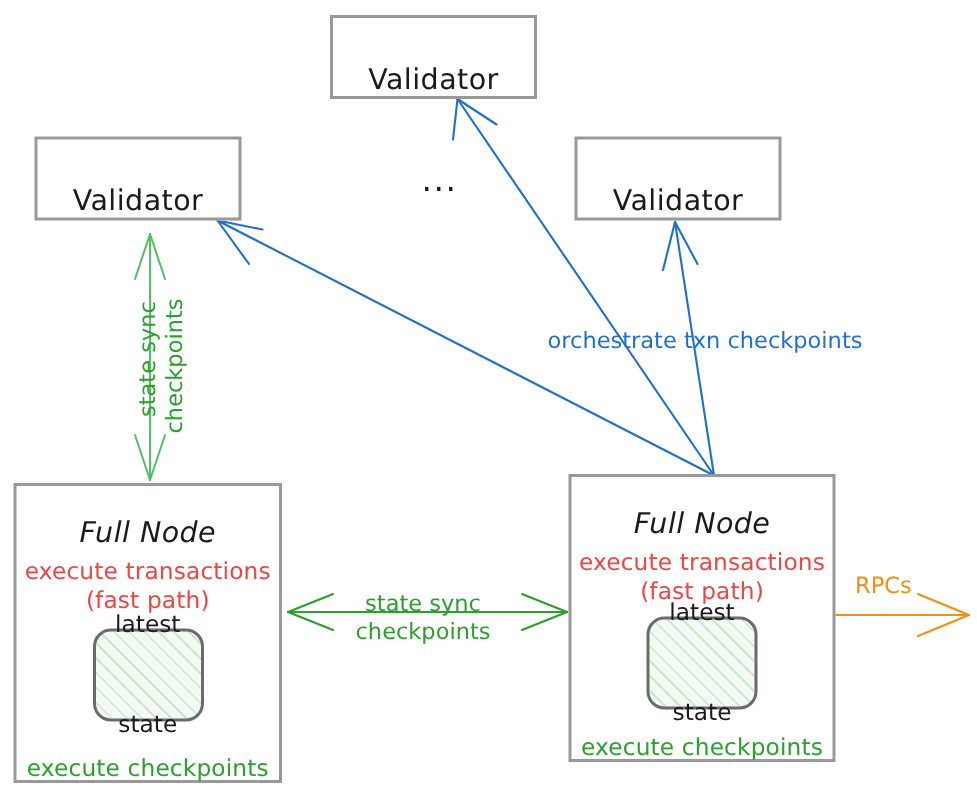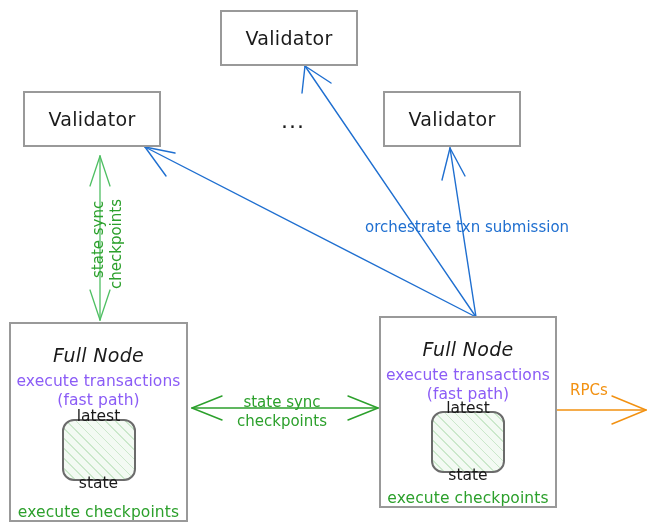--- a/index.html
+++ b/index.html
@@ -24,42 +24,42 @@
     pointer-events: none;
   }
   .node-box {
     position: absolute;
     box-sizing: border-box;
     border: 2px solid #999999;
     background: #ffffff;
   }
   .validator-box {
     display: flex;
-    align-items: center;
+    align-items: flex-end;
     justify-content: center;
   }
   .validator-label {
     font-size: 19px;
     color: #1a1a1a;
     letter-spacing: 0.3px;
   }
   .fullnode-box {
     display: flex;
     flex-direction: column;
     align-items: center;
   }
   .fullnode-title {
     font-size: 19px;
     color: #1a1a1a;
     font-style: italic;
     margin-top: 20px;
     letter-spacing: 0.3px;
   }
   .blue-text {
-    color: #8b5cf6;
+    color: #ef4444;
     font-size: 15.5px;
     text-align: center;
     line-height: 1.25;
     margin-top: 6px;
     letter-spacing: 0.1px;
   }
   .green-text {
     color: #2ca02c;
     font-size: 15.5px;
     text-align: center;
@@ -211,17 +211,17 @@
   </div>
 
   <div class="vlabel" style="left:89px; top:278px;">state sync</div>
   <div class="vlabel" style="left:107px; top:289px;">checkpoints</div>
 
   <div class="edge-label label-green" style="left:237px; top:393px; text-align:center;">
     <div>state sync</div>
     <div>checkpoints</div>
   </div>
 
-  <div class="edge-label label-blue" style="left:365px; top:218px;">orchestrate txn submission</div>
+  <div class="edge-label label-blue" style="left:365px; top:218px;">orchestrate txn checkpoints</div>
 
   <div class="edge-label label-orange" style="left:570px; top:381px;text-align:center;">RPCs</div>
 
 </div>
 
 </body></html>

